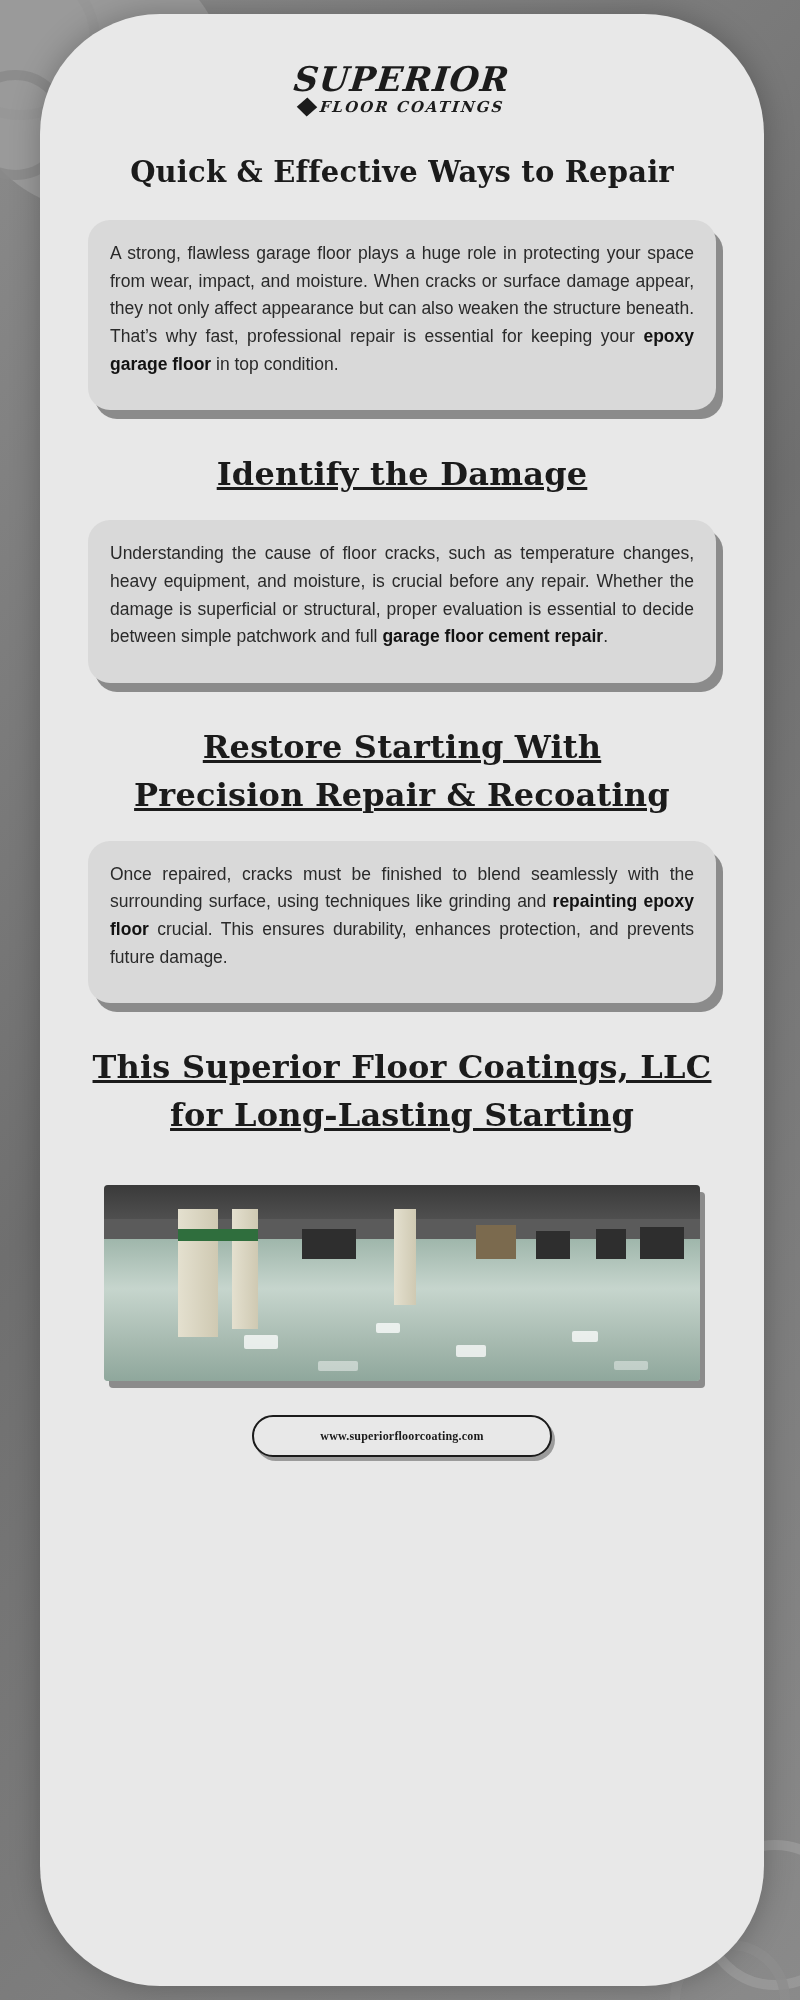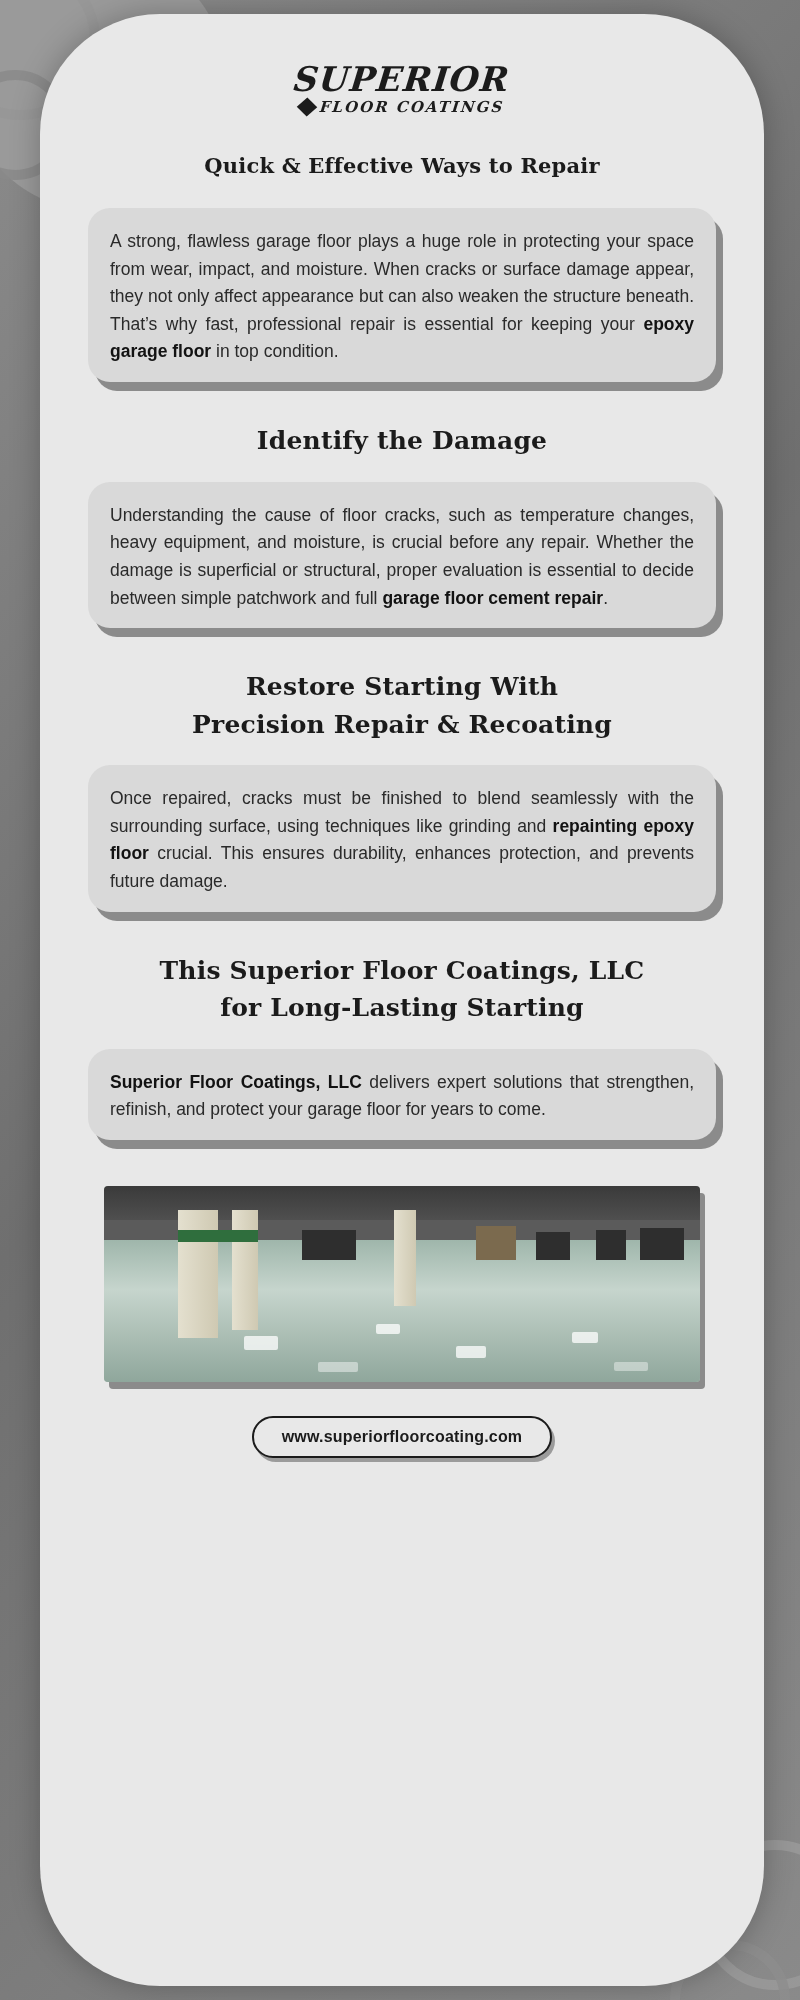--- a/index.html
+++ b/index.html
@@ -85,32 +85,32 @@
     transform: skewX(-6deg);
   }
 
   
   h1, h2 {
     font-family: "DejaVu Serif", serif;
     color: #1b1b1b;
     text-align: center;
     font-weight: bold;
   }
-  h1 { font-size: 21px; line-height: 1.52; letter-spacing: .2px; }
-  h2 { font-size: 25px; line-height: 1.5; letter-spacing: .2px; }
+  h1 { font-size: 29px; line-height: 1.52; letter-spacing: .2px; }
+  h2 { font-size: 32px; line-height: 1.5; letter-spacing: .2px; text-decoration: underline; }
   .h-block { margin-bottom: 22px; }
   .h-block.first { margin-bottom: 26px; }
   .section-head { margin-top: 40px; margin-bottom: 22px; }
 
   
   .textbox {
     position: relative;
     background: #d9d9d9;
     border-radius: 22px;
-    padding: 20px 22px 16px 22px;
+    padding: 20px 22px 32px 22px;
     font-size: 17.5px;
     line-height: 1.58;
     color: #2a2a2a;
     text-align: justify;
     box-shadow: 7px 9px 0 0 #8b8b8b;
   }
   .textbox b { color: #121212; font-weight: bold; }
 
   
   .photo {
@@ -183,24 +183,25 @@
     margin: 34px auto 0 auto;
     width: 300px;
     height: 42px;
     border: 2px solid #1b1b1b;
     border-radius: 24px;
     background: #e8e8e8;
     display: flex;
     align-items: center;
     justify-content: center;
     font-weight: bold;
-    font-size: 16px;
+    font-size: 12px;
     color: #1b1b1b;
     letter-spacing: .2px;
     box-shadow: 3px 4px 0 0 #9b9b9b;
+    font-family: Liberation Serif, serif;
   }
 </style>
 </head>
 <body>
 
 <div class="page">
   <div class="ring r1"></div>
   <div class="ring r2"></div>
   <div class="ring r3"></div>
   <div class="ring r4"></div>
@@ -228,21 +229,20 @@
           <div class="textbox"><span>Understanding the cause of floor cracks, such as temperature changes, heavy equipment, and moisture, is crucial before any repair. Whether the damage is superficial or structural, proper evaluation is essential to decide between simple patchwork and full </span><b>garage floor cement repair</b><span>.</span></div>
           <div class="h-block section-head">
             <h2>Restore Starting With</h2>
             <h2>Precision Repair &amp; Recoating</h2>
           </div>
           <div class="textbox"><span>Once repaired, cracks must be finished to blend seamlessly with the surrounding surface, using techniques like grinding and </span><b>repainting epoxy floor</b><span> crucial. This ensures durability, enhances protection, and prevents future damage.</span></div>
           <div class="h-block section-head">
             <h2>This Superior Floor Coatings, LLC</h2>
             <h2>for Long-Lasting Starting</h2>
           </div>
-          <div class="textbox"><b>Superior Floor Coatings, LLC</b><span> delivers expert solutions that strengthen, refinish, and protect your garage floor for years to come.</span></div>
         </div>
 
       <div class="photo">
         <div class="ceiling"></div>
         <div class="wallband"></div>
         <div class="floor"></div>
         <div class="pillar p1"></div>
         <div class="pillar p2"></div>
         <div class="pillar p3"></div>
         <div class="greenband"></div>

